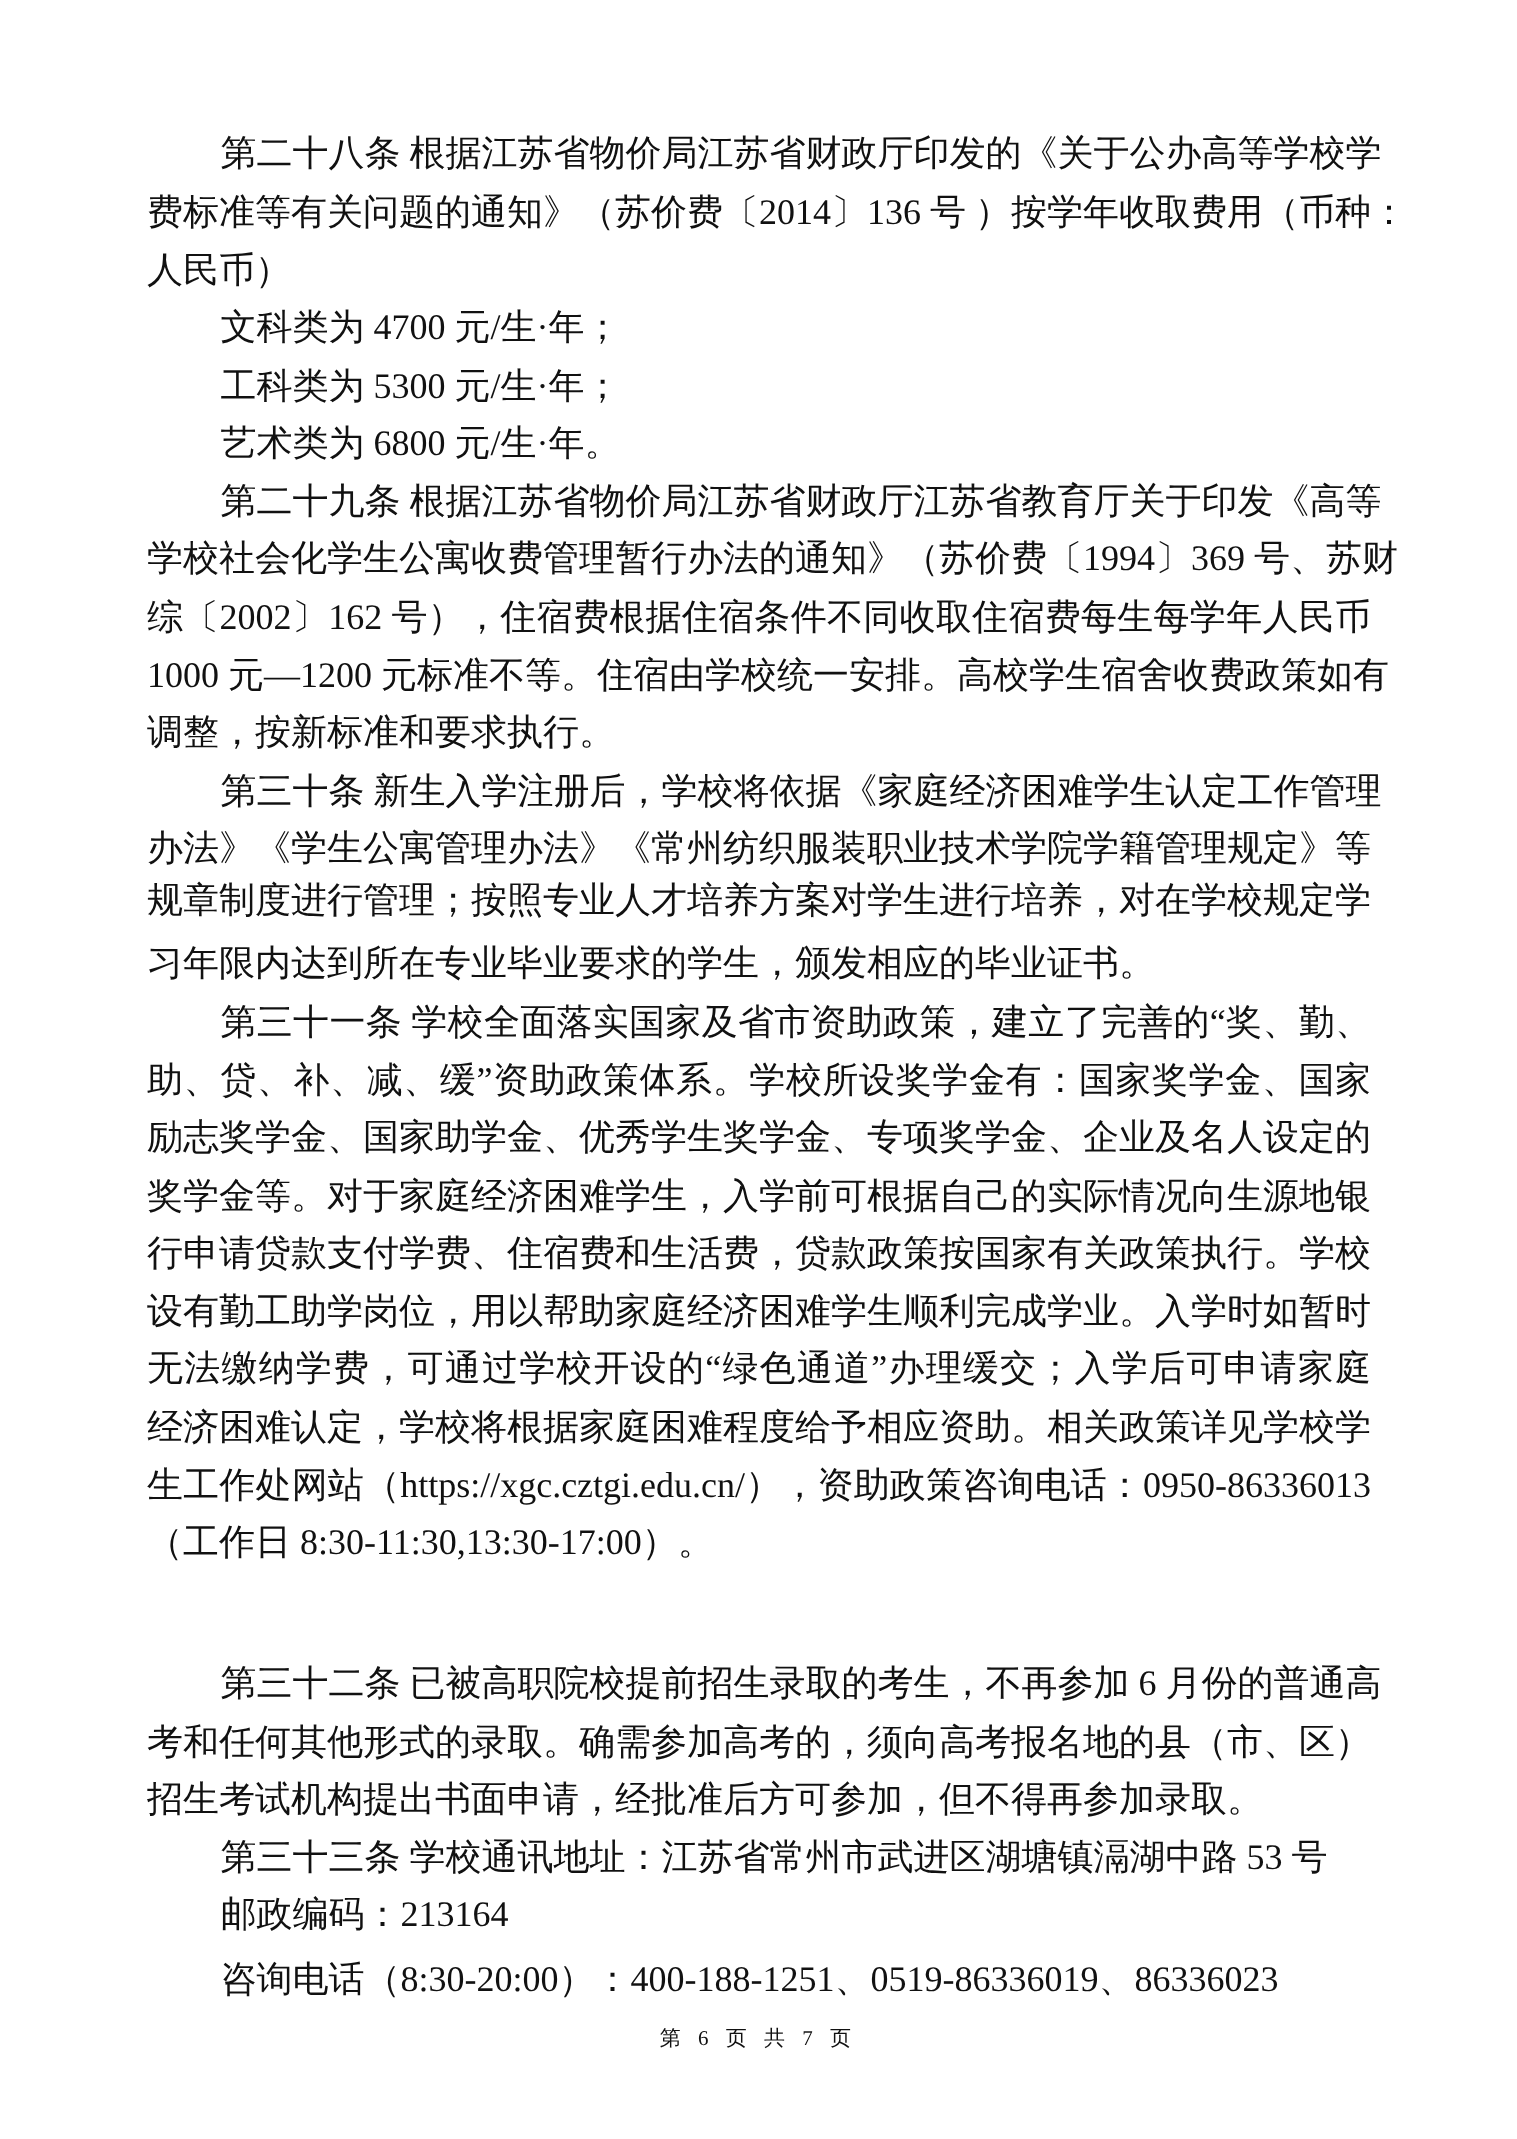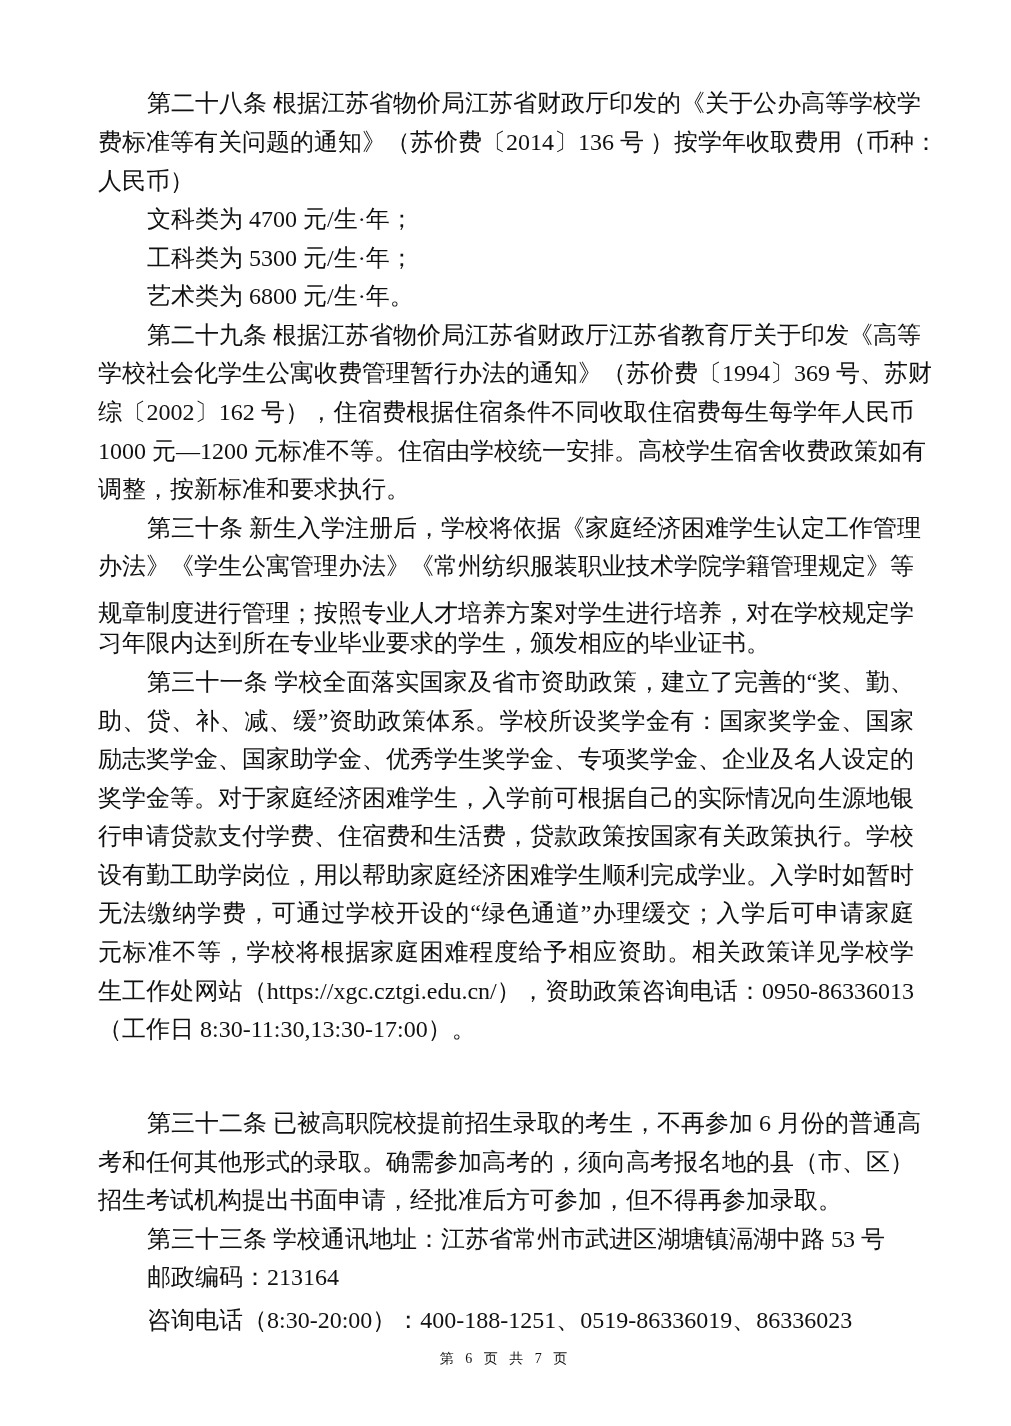--- a/index.html
+++ b/index.html
@@ -35,33 +35,33 @@
     <div class="line indent" style="top:316px">第二十九条 根据江苏省物价局江苏省财政厅江苏省教育厅关于印发《高等</div>
     <div class="line" style="top:354px">学校社会化学生公寓收费管理暂行办法的通知》（苏价费〔1994〕369 号、苏财</div>
     <div class="line" style="top:393px">综〔2002〕162 号），住宿费根据住宿条件不同收取住宿费每生每学年人民币</div>
     <div class="line" style="top:432px">1000 元—1200 元标准不等。住宿由学校统一安排。高校学生宿舍收费政策如有</div>
     <div class="line last" style="top:470px">调整，按新标准和要求执行。</div>
   </div>
 
   <div>
     <div class="line indent" style="top:509px">第三十条 新生入学注册后，学校将依据《家庭经济困难学生认定工作管理</div>
     <div class="line" style="top:547px">办法》《学生公寓管理办法》《常州纺织服装职业技术学院学籍管理规定》等</div>
-    <div class="line" style="top:594px">规章制度进行管理；按照专业人才培养方案对学生进行培养，对在学校规定学</div>
+    <div class="line" style="top:582px">规章制度进行管理；按照专业人才培养方案对学生进行培养，对在学校规定学</div>
     <div class="line last" style="top:624px">习年限内达到所在专业毕业要求的学生，颁发相应的毕业证书。</div>
   </div>
 
   <div>
     <div class="line indent" style="top:663px">第三十一条 学校全面落实国家及省市资助政策，建立了完善的“奖、勤、</div>
     <div class="line" style="top:702px">助、贷、补、减、缓”资助政策体系。学校所设奖学金有：国家奖学金、国家</div>
     <div class="line" style="top:740px">励志奖学金、国家助学金、优秀学生奖学金、专项奖学金、企业及名人设定的</div>
     <div class="line" style="top:779px">奖学金等。对于家庭经济困难学生，入学前可根据自己的实际情况向生源地银</div>
     <div class="line" style="top:817px">行申请贷款支付学费、住宿费和生活费，贷款政策按国家有关政策执行。学校</div>
     <div class="line" style="top:856px">设有勤工助学岗位，用以帮助家庭经济困难学生顺利完成学业。入学时如暂时</div>
     <div class="line" style="top:894px">无法缴纳学费，可通过学校开设的“绿色通道”办理缓交；入学后可申请家庭</div>
-    <div class="line" style="top:933px">元标准不等，学校将根据家庭困难程度给予相应资助。相关政策详见学校学</div>
+    <div class="line" style="top:933px">经济困难认定，学校将根据家庭困难程度给予相应资助。相关政策详见学校学</div>
     <div class="line" style="top:972px">生工作处网站（https://xgc.cztgi.edu.cn/），资助政策咨询电话：0950-86336013</div>
     <div class="line last" style="top:1010px">（工作日 8:30-11:30,13:30-17:00）。</div>
   </div>
 
 
   <div>
     <div class="line indent" style="top:1104px">第三十二条 已被高职院校提前招生录取的考生，不再参加 6 月份的普通高</div>
     <div class="line" style="top:1143px">考和任何其他形式的录取。确需参加高考的，须向高考报名地的县（市、区）</div>
     <div class="line last" style="top:1181px">招生考试机构提出书面申请，经批准后方可参加，但不得再参加录取。</div>
   </div>

